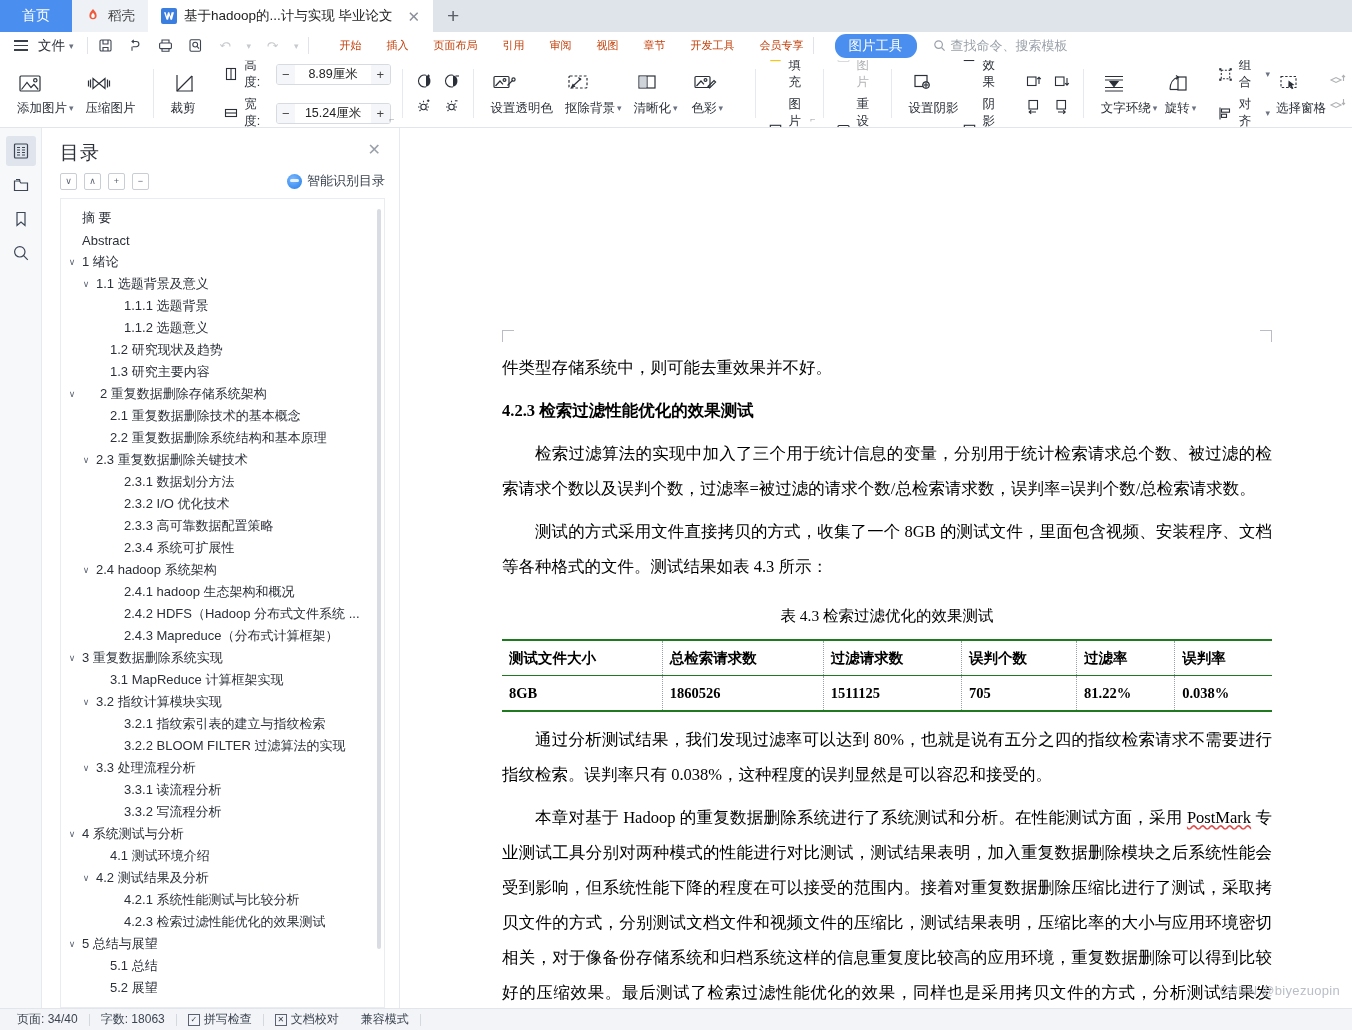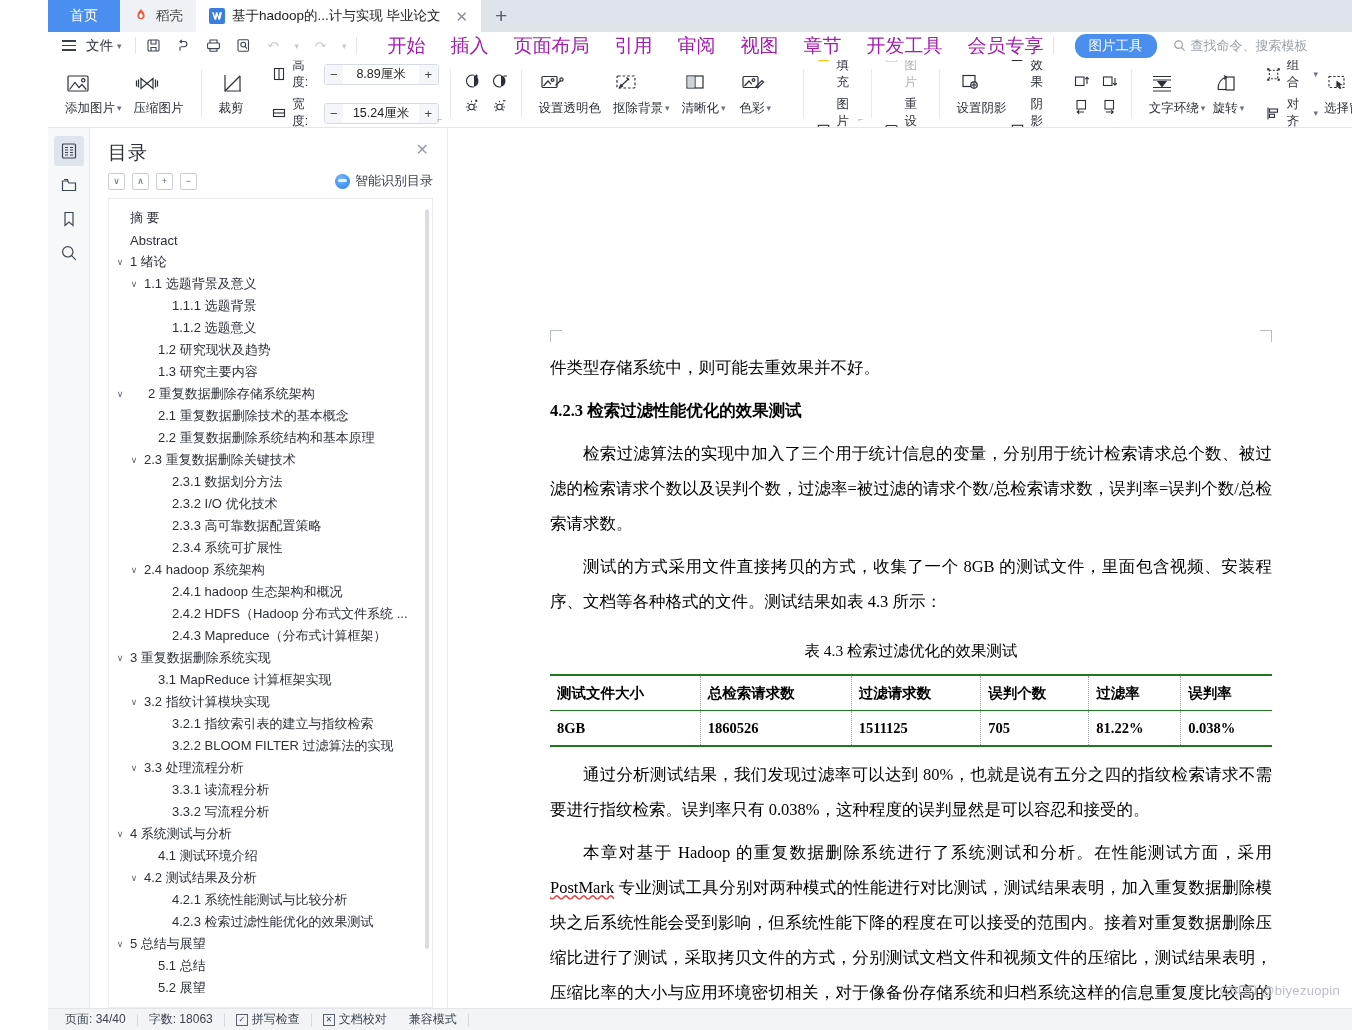--- a/index.html
+++ b/index.html
@@ -2,21 +2,21 @@
 <html><head>
 <meta charset="utf-8">
 <style>
   * { box-sizing: border-box; margin: 0; padding: 0; }
   html, body {
     width: 1352px; height: 1030px;
     font-family: "Liberation Sans", "DejaVu Sans", sans-serif;
     background: #ffffff;
     overflow: hidden;
   }
-  #app { width: 1352px; height: 1030px; position: relative; display: flex; flex-direction: column; padding-left: 48px; }
+  #app { width: 1352px; height: 1030px; position: relative; display: flex; flex-direction: column; }
 
   
   .tabbar {
     height: 32px; background: #dfe3ea; display: flex; align-items: flex-end;
     flex: 0 0 32px; position: relative;
   }
   .tab {
     height: 32px; display: flex; align-items: center; gap: 7px;
     padding: 0 13px; font-size: 13.5px; color: #333; cursor: default;
     position: relative; white-space: nowrap;
@@ -38,21 +38,21 @@
     border-bottom: 1px solid #fff;
   }
   .hamburger { display: inline-flex; flex-direction: column; gap: 3px; margin-right: 6px; }
   .hamburger i { display: block; width: 14px; height: 1.6px; background: #39404a; }
   .filebtn { display: flex; align-items: center; gap: 4px; padding: 2px 4px; }
   .caret { font-size: 9px; color: #6b7280; }
   .qa-sep { width: 1px; height: 17px; background: #e0e3e9; margin: 0 9px; }
   .qa { display: flex; align-items: center; gap: 13px; color: #3c4450; }
   .qa .qicon { width: 17px; height: 17px; display: inline-block; }
   .menuitems { display: flex; align-items: center; gap: 25px; margin-left: 22px; }
-  .menuitems span { font-size: 19px; color: #a21caf; }
+  .menuitems span { font-size: 11px; color: #c2410c; }
   .pill {
     background: #4a8ef0; color: #fff; border-radius: 11px;
     padding: 3px 14px; font-size: 13.5px; margin-left: 12px;
   }
   .searchbox {
     display: flex; align-items: center; gap: 5px; margin-left: 16px; color: #9aa0a9; font-size: 13px;
   }
 
   
   .ribbon {

